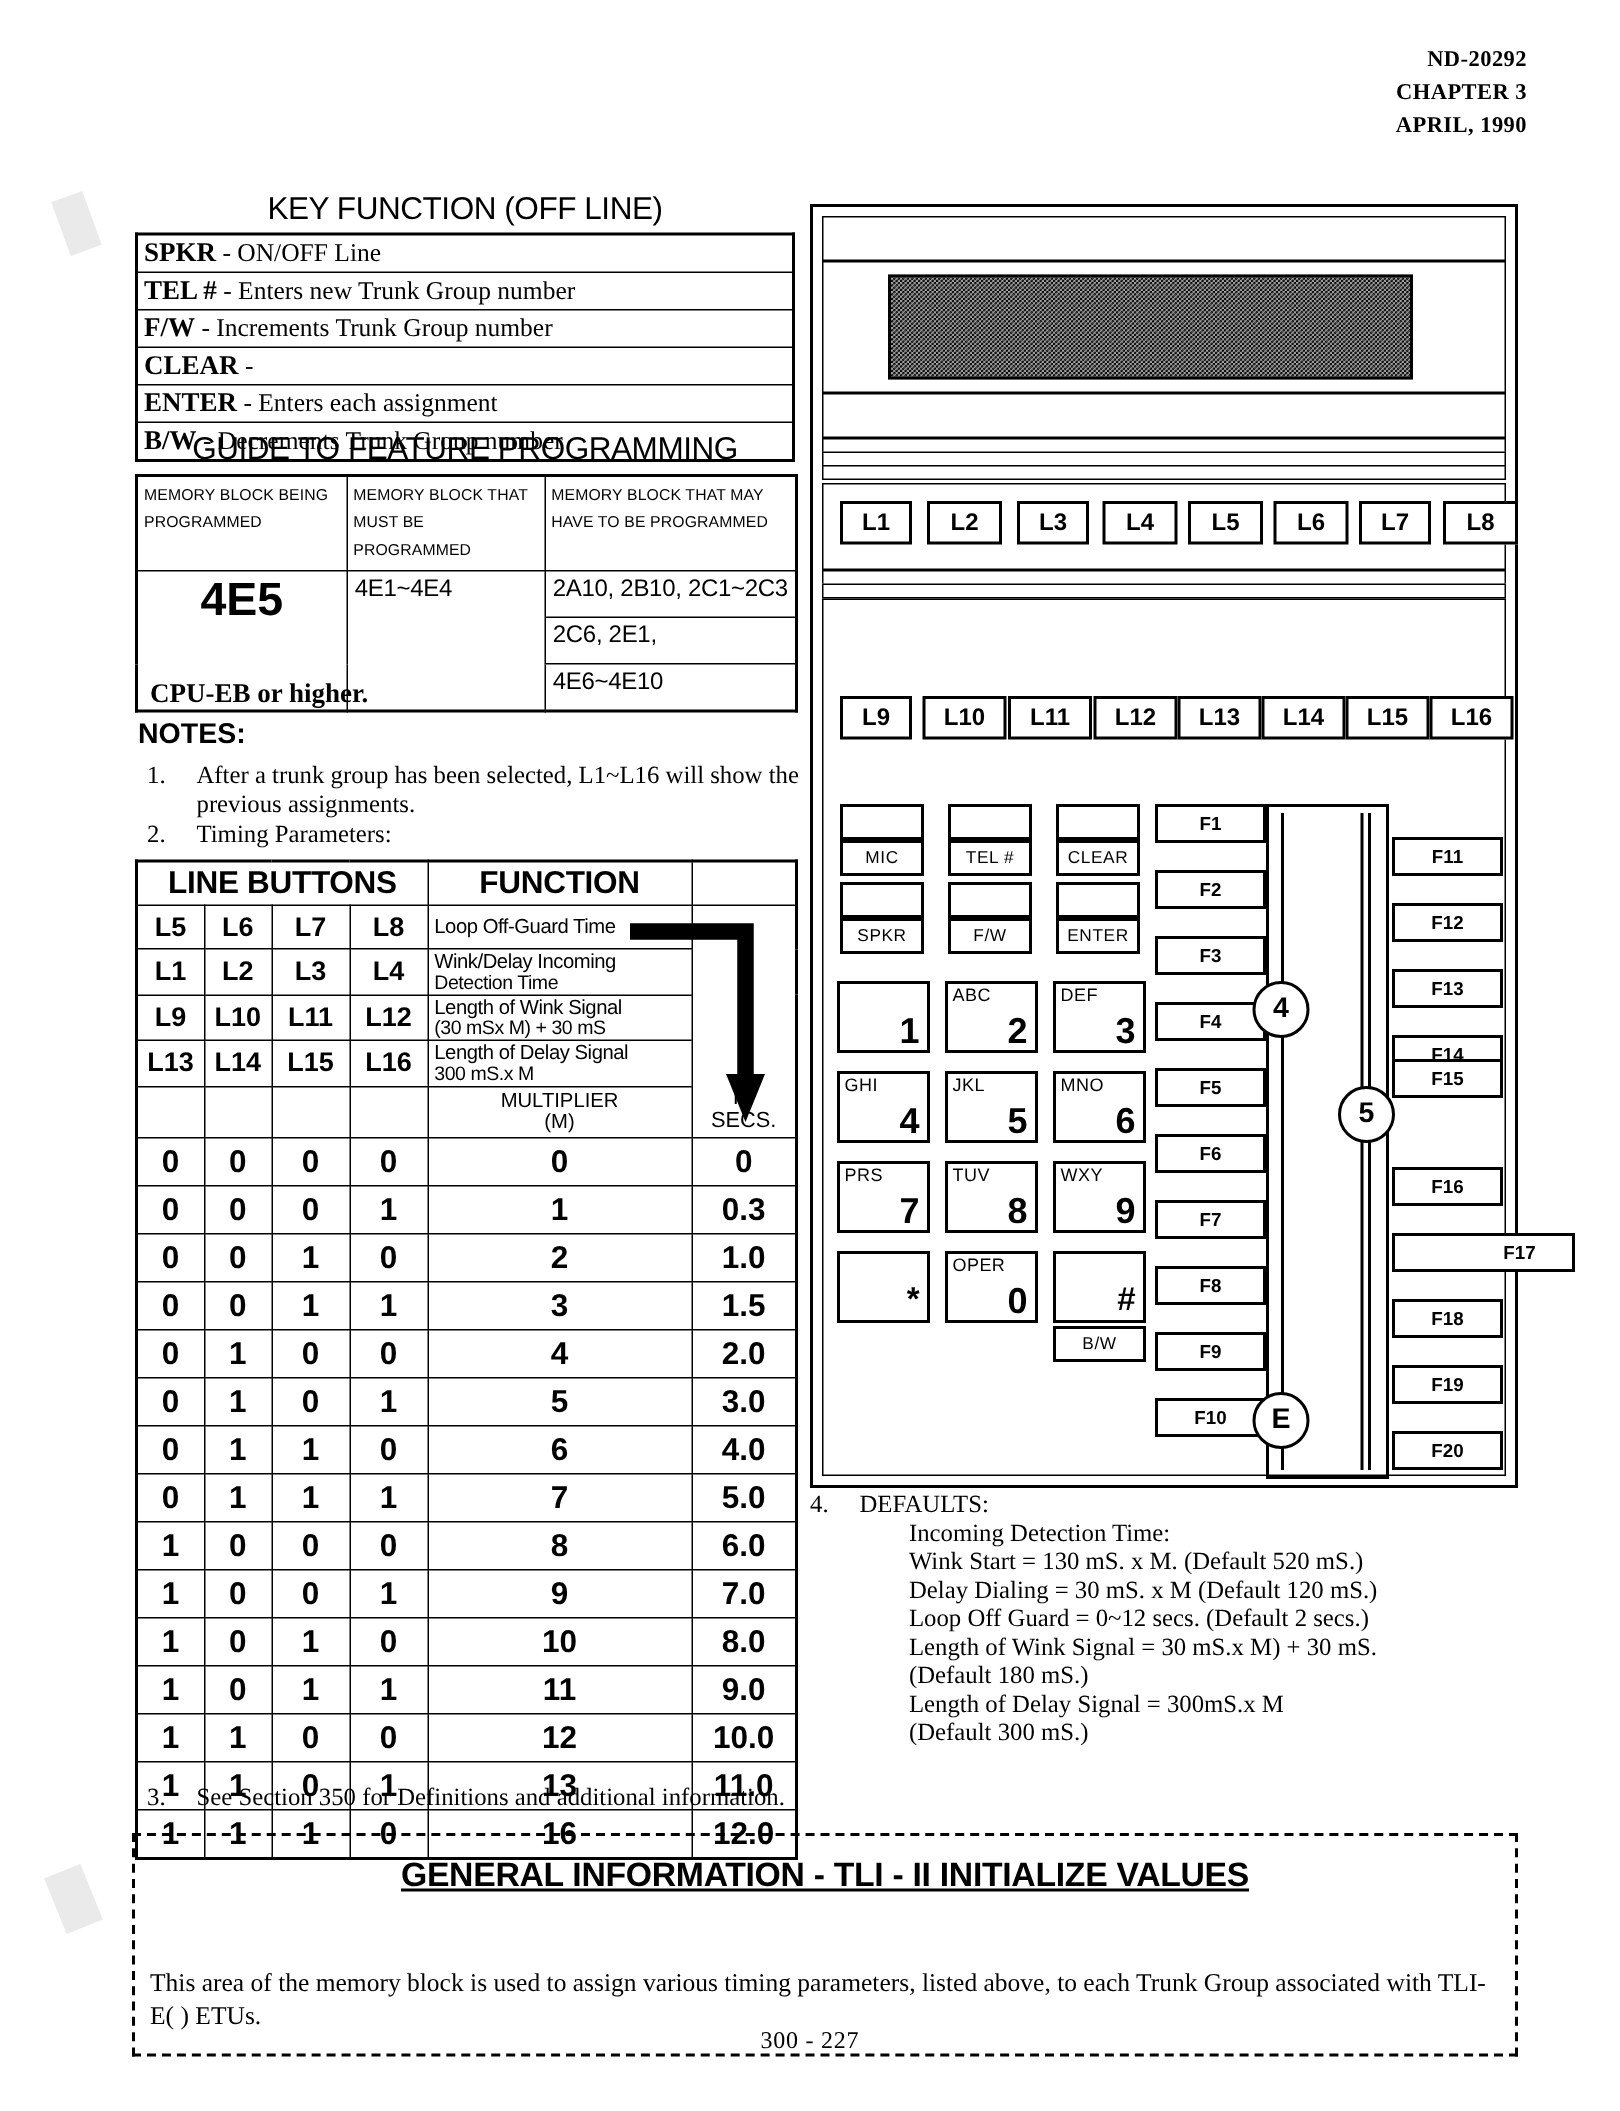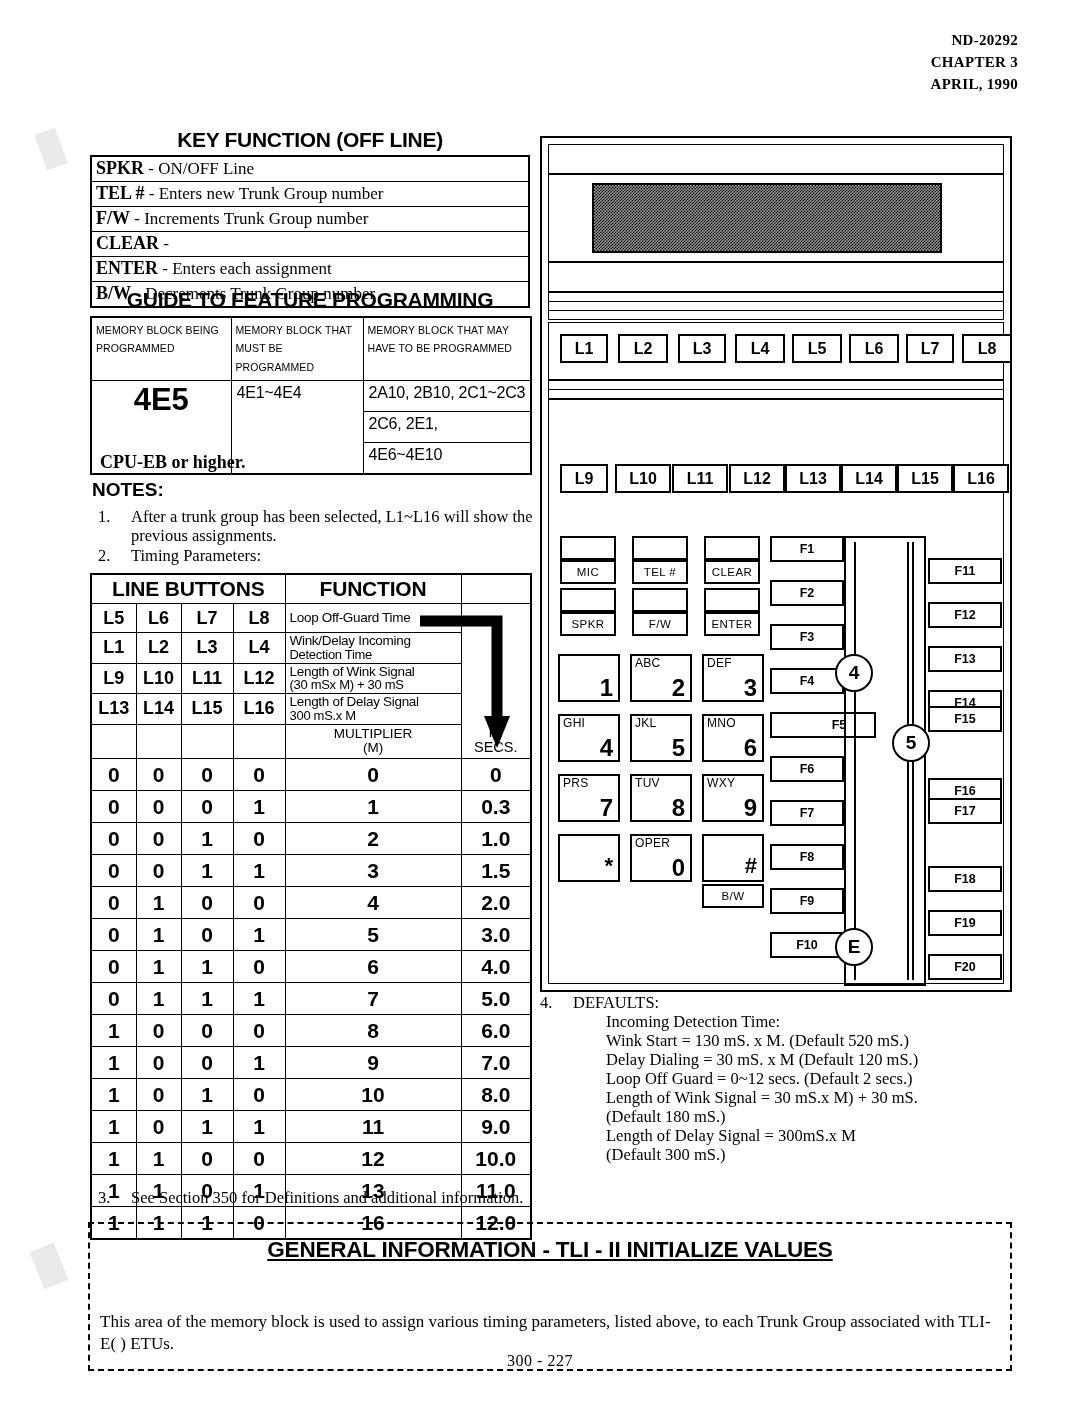--- a/index.html
+++ b/index.html
@@ -8,21 +8,21 @@
     font-family:"Liberation Serif",serif;color:#000;
     -webkit-font-smoothing:none;
   }
   .abs{position:absolute;}
 
   
   #doc-header{right:62px;top:30px;text-align:right;
     font-family:"Liberation Serif",serif;font-weight:bold;font-size:15px;line-height:1.45;letter-spacing:.3px;}
 
   
-  .blockhead{font-family:"Liberation Sans",sans-serif;font-weight:bold;
+  .blockhead{font-family:"Liberation Sans",sans-serif;font-weight:normal;
     font-size:21px;letter-spacing:-.3px;text-align:center;}
 
   
   #keyfn-wrap{left:90px;top:128px;width:440px;}
   #keyfn-title{margin-bottom:3px;}
   table.kf{border-collapse:collapse;width:440px;border:2.5px solid #000;}
   table.kf td{border-top:1.6px solid #000;padding:1px 4px 2px 4px;
     font-family:"Liberation Serif",serif;font-size:17px;height:20px;white-space:nowrap;}
   table.kf tr:first-child td{border-top:none;}
   .kf b{font-weight:bold;font-size:18px;}
@@ -504,33 +504,33 @@
       </div>
       <div class="digit" style="left: 160px; top: 696px;">
         <span class="letters"></span>
         <span class="num sym">#</span>
       </div>
       <div class="keybox" style="left: 160px; top: 746px; width: 58px; height: 20px;">B/W</div>
       <div class="fkey" style="left: 228px; top: 398px;">F1</div>
       <div class="fkey" style="left: 228px; top: 442px;">F2</div>
       <div class="fkey" style="left: 228px; top: 486px;">F3</div>
       <div class="fkey" style="left: 228px; top: 530px;">F4</div>
-      <div class="fkey" style="left: 228px; top: 574px; padding-left: 32px;">F5</div>
+      <div class="fkey" style="left: 228px; top: 574px;">F5</div>
       <div class="fkey" style="left: 228px; top: 618px;">F6</div>
       <div class="fkey" style="left: 228px; top: 662px;">F7</div>
       <div class="fkey" style="left: 228px; top: 706px;">F8</div>
       <div class="fkey" style="left: 228px; top: 750px;">F9</div>
       <div class="fkey" style="left: 228px; top: 794px;">F10</div>
       <div class="fkey" style="left: 386px; top: 420px;">F11</div>
       <div class="fkey" style="left: 386px; top: 464px;">F12</div>
       <div class="fkey" style="left: 386px; top: 508px;">F13</div>
       <div class="fkey" style="left: 386px; top: 552px;">F14</div>
       <div class="fkey" style="left: 386px; top: 568px;">F15</div>
       <div class="fkey" style="left: 386px; top: 640px;">F16</div>
-      <div class="fkey" style="left: 386px; top: 660px;">F17</div>
+      <div class="fkey" style="left: 386px; top: 684px; padding-left: 48px;">F17</div>
       <div class="fkey" style="left: 386px; top: 728px;">F18</div>
       <div class="fkey" style="left: 386px; top: 772px;">F19</div>
       <div class="fkey" style="left: 386px; top: 816px;">F20</div>
     </div>
 
   <div id="handset">
     <div class="hline" style="left:8px;"></div>
     <div class="hline" style="left:61px;"></div>
     <div class="hline" style="left:66px;"></div>
   </div>

